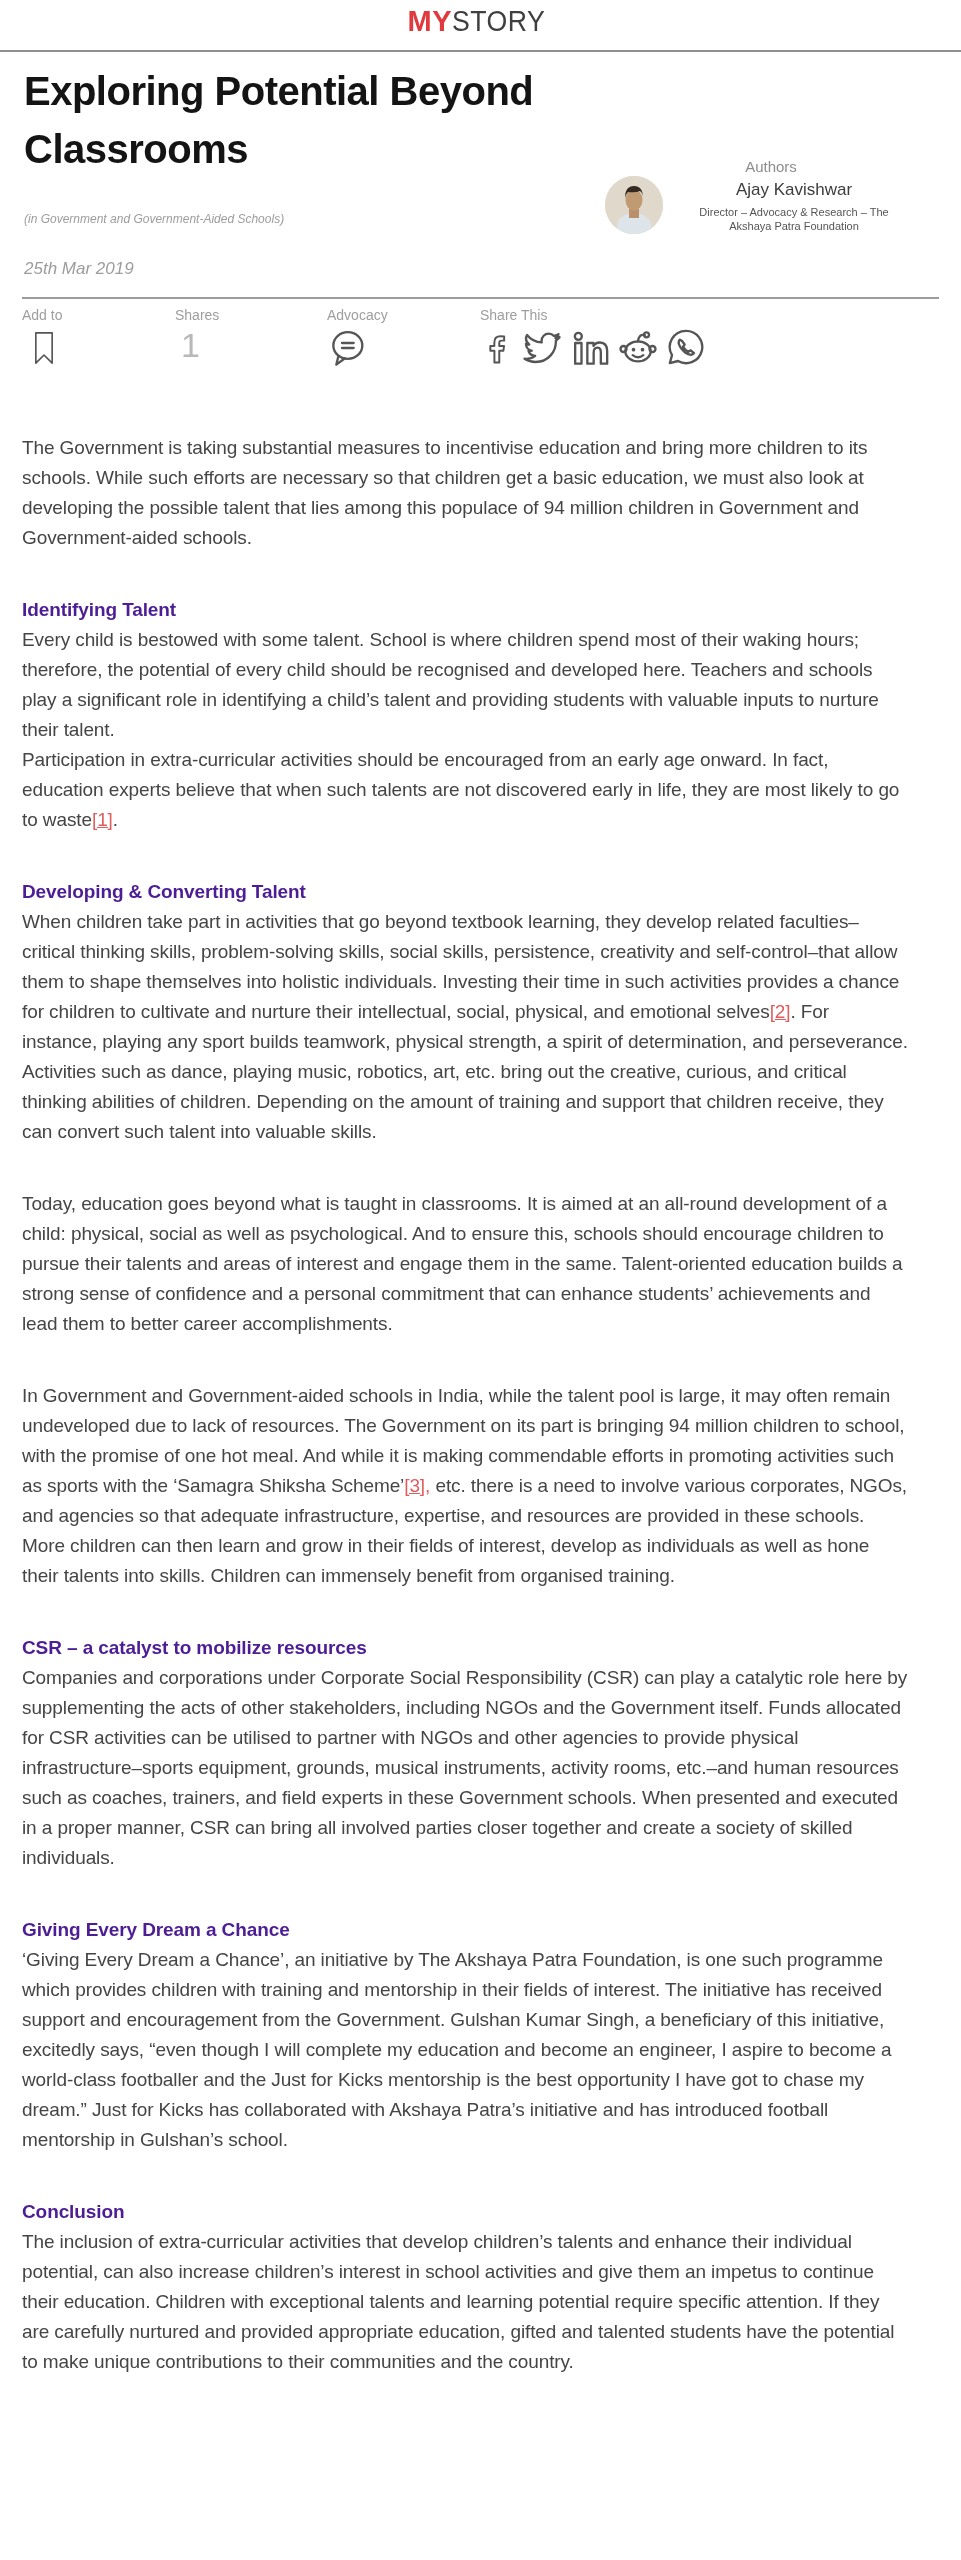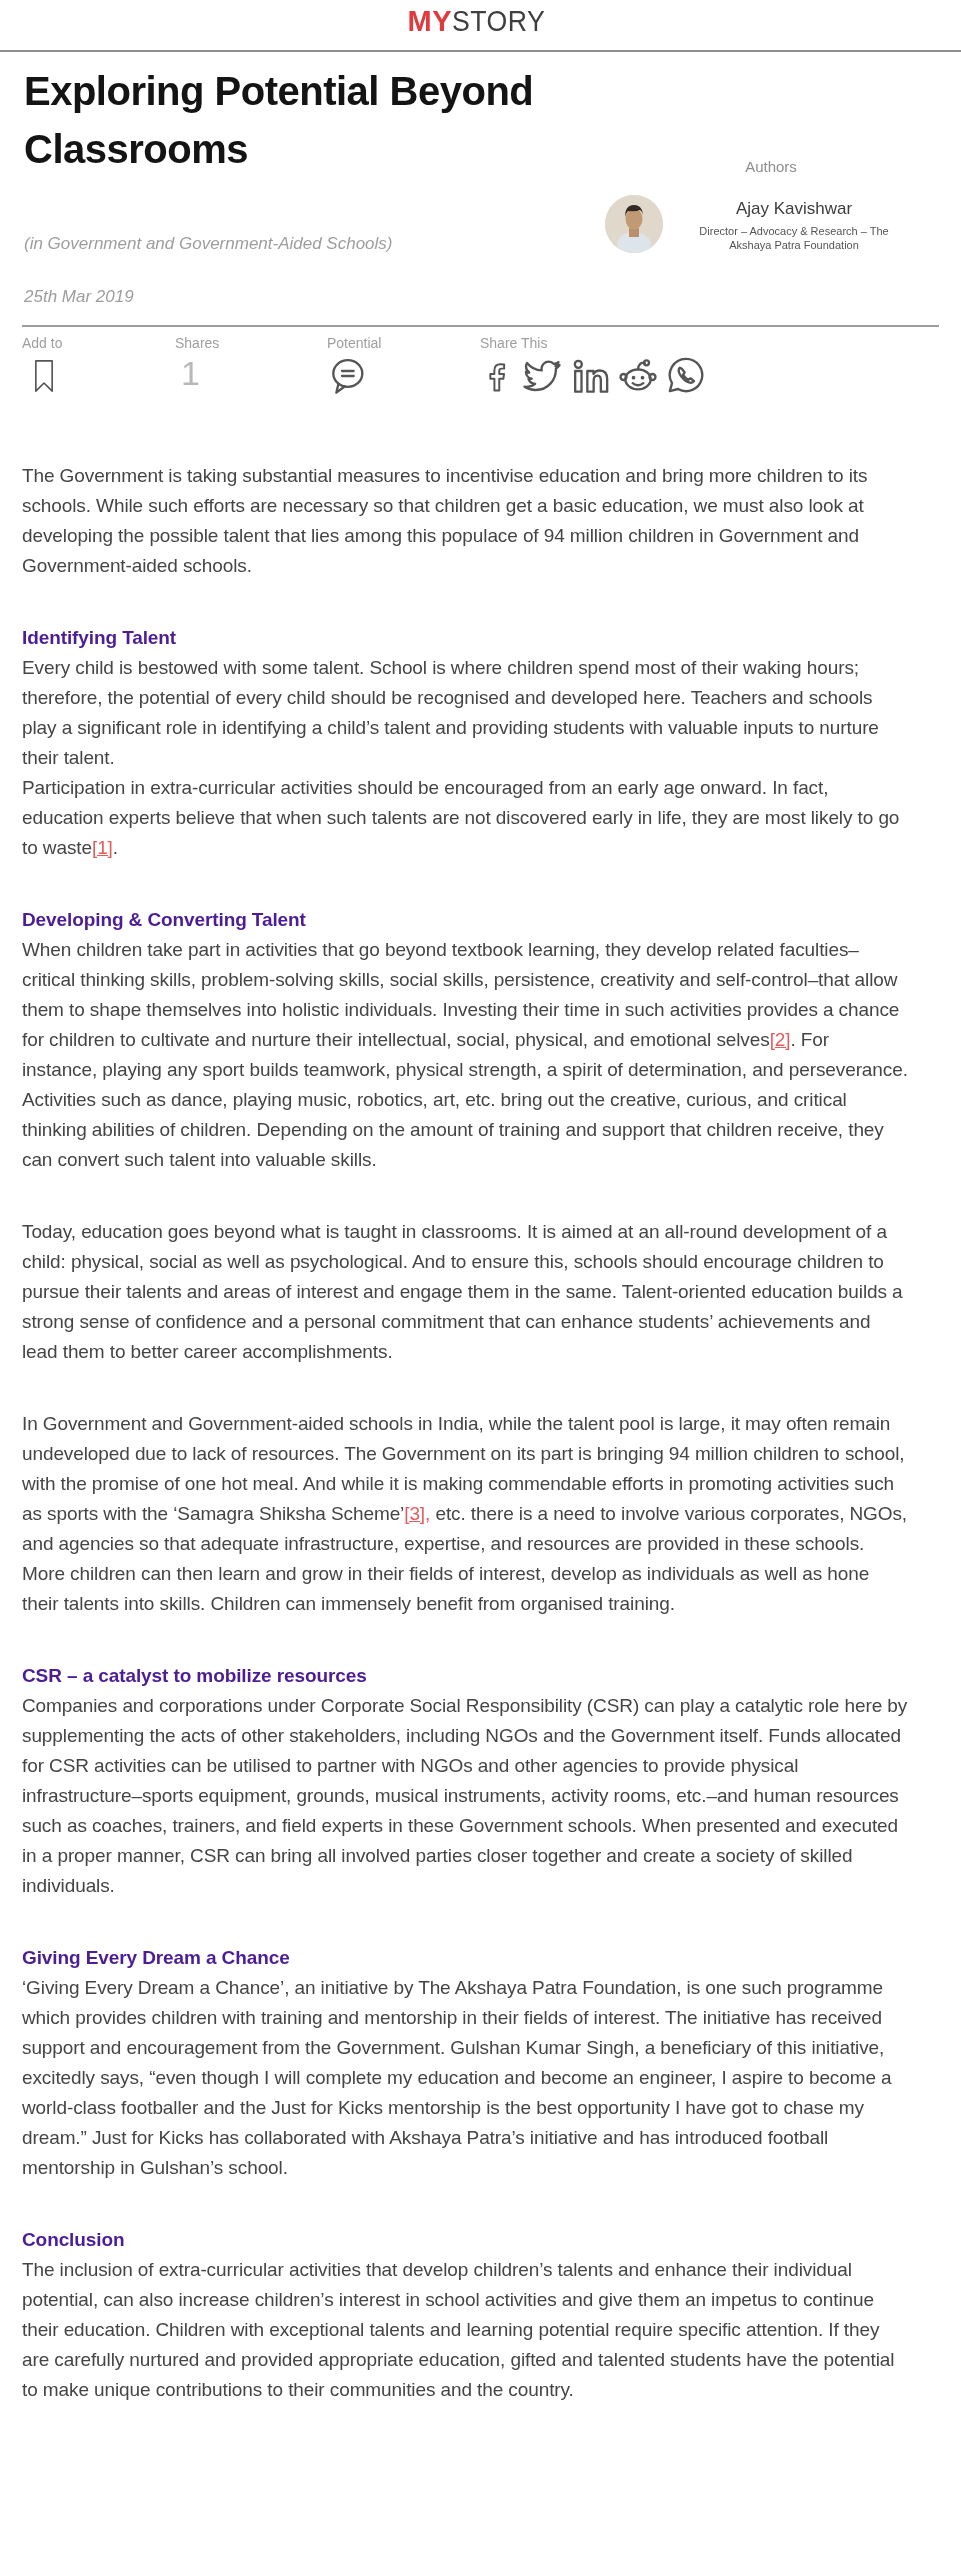--- a/index.html
+++ b/index.html
@@ -17,25 +17,25 @@
   .logo { display:inline-block; font-size:29px; letter-spacing:.5px; white-space:nowrap; }
   .logo-my { color:#e0393e; font-weight:700; }
   .logo-story { color:#3f3f3f; font-weight:400; display:inline-block; transform:scaleX(.92); transform-origin:left center; }
   
   .header { display:flex; padding:0 24px; }
   .title-col { flex:1 1 auto; min-width:0; }
   .page-title {
     margin-top:10px; font-size:40px; line-height:58px; font-weight:700;
     color:#141414; letter-spacing:-.5px; max-width:600px;
   }
-  .page-subtitle { margin-top:56px; font-style:italic; color:#9d9d9d; font-size:17px; }
+  .page-subtitle { margin-top:34px; font-style:italic; color:#9d9d9d; font-size:12px; }
   .page-date { margin-top:33px; margin-bottom:18px; font-style:italic; color:#9d9d9d; font-size:17px; }
   .authors-col { width:332px; flex:0 0 332px; padding-top:106px;text-align:center; }
   .authors-label { color:#8d8d8d; font-size:15px; }
-  .author-card { display:flex; margin-top:20px; }
+  .author-card { display:flex; margin-top:1px; }
   .avatar {
     width:58px; height:58px; border-radius:50%; overflow:hidden; flex:0 0 58px;
     background:#e4ded2;
   }
   .avatar svg { display:block; }
   .author-meta { margin-left:22px; padding-top:4px; }
   .author-name { font-size:17px; color:#3d3d3d; }
   .author-role { margin-top:5px; font-size:11px; line-height:14px; color:#555; max-width:218px; }
   
   .divider { border-top:2px solid #9c9c9c; margin:0 22px; }
@@ -105,21 +105,21 @@
       </svg>
     </div>
   </div>
 
   <div class="eng-col col-shares">
     <div class="eng-label">Shares</div>
     <div class="shares-count">1</div>
   </div>
 
   <div class="eng-col col-comments">
-    <div class="eng-label">Potential</div>
+    <div class="eng-label">Advocacy</div>
     <div class="eng-icon">
       <svg width="40" height="40" viewBox="0 0 24 24">
         <ellipse class="icon-stroke" cx="12.5" cy="10.5" rx="8.7" ry="8"></ellipse>
         <path class="icon-stroke" d="M6.8 16.9 L5.6 22 L10.6 18.3"></path>
         <line class="icon-stroke" x1="9" y1="9" x2="16" y2="9"></line>
         <line class="icon-stroke" x1="9" y1="12" x2="16" y2="12"></line>
       </svg>
     </div>
   </div>
 

